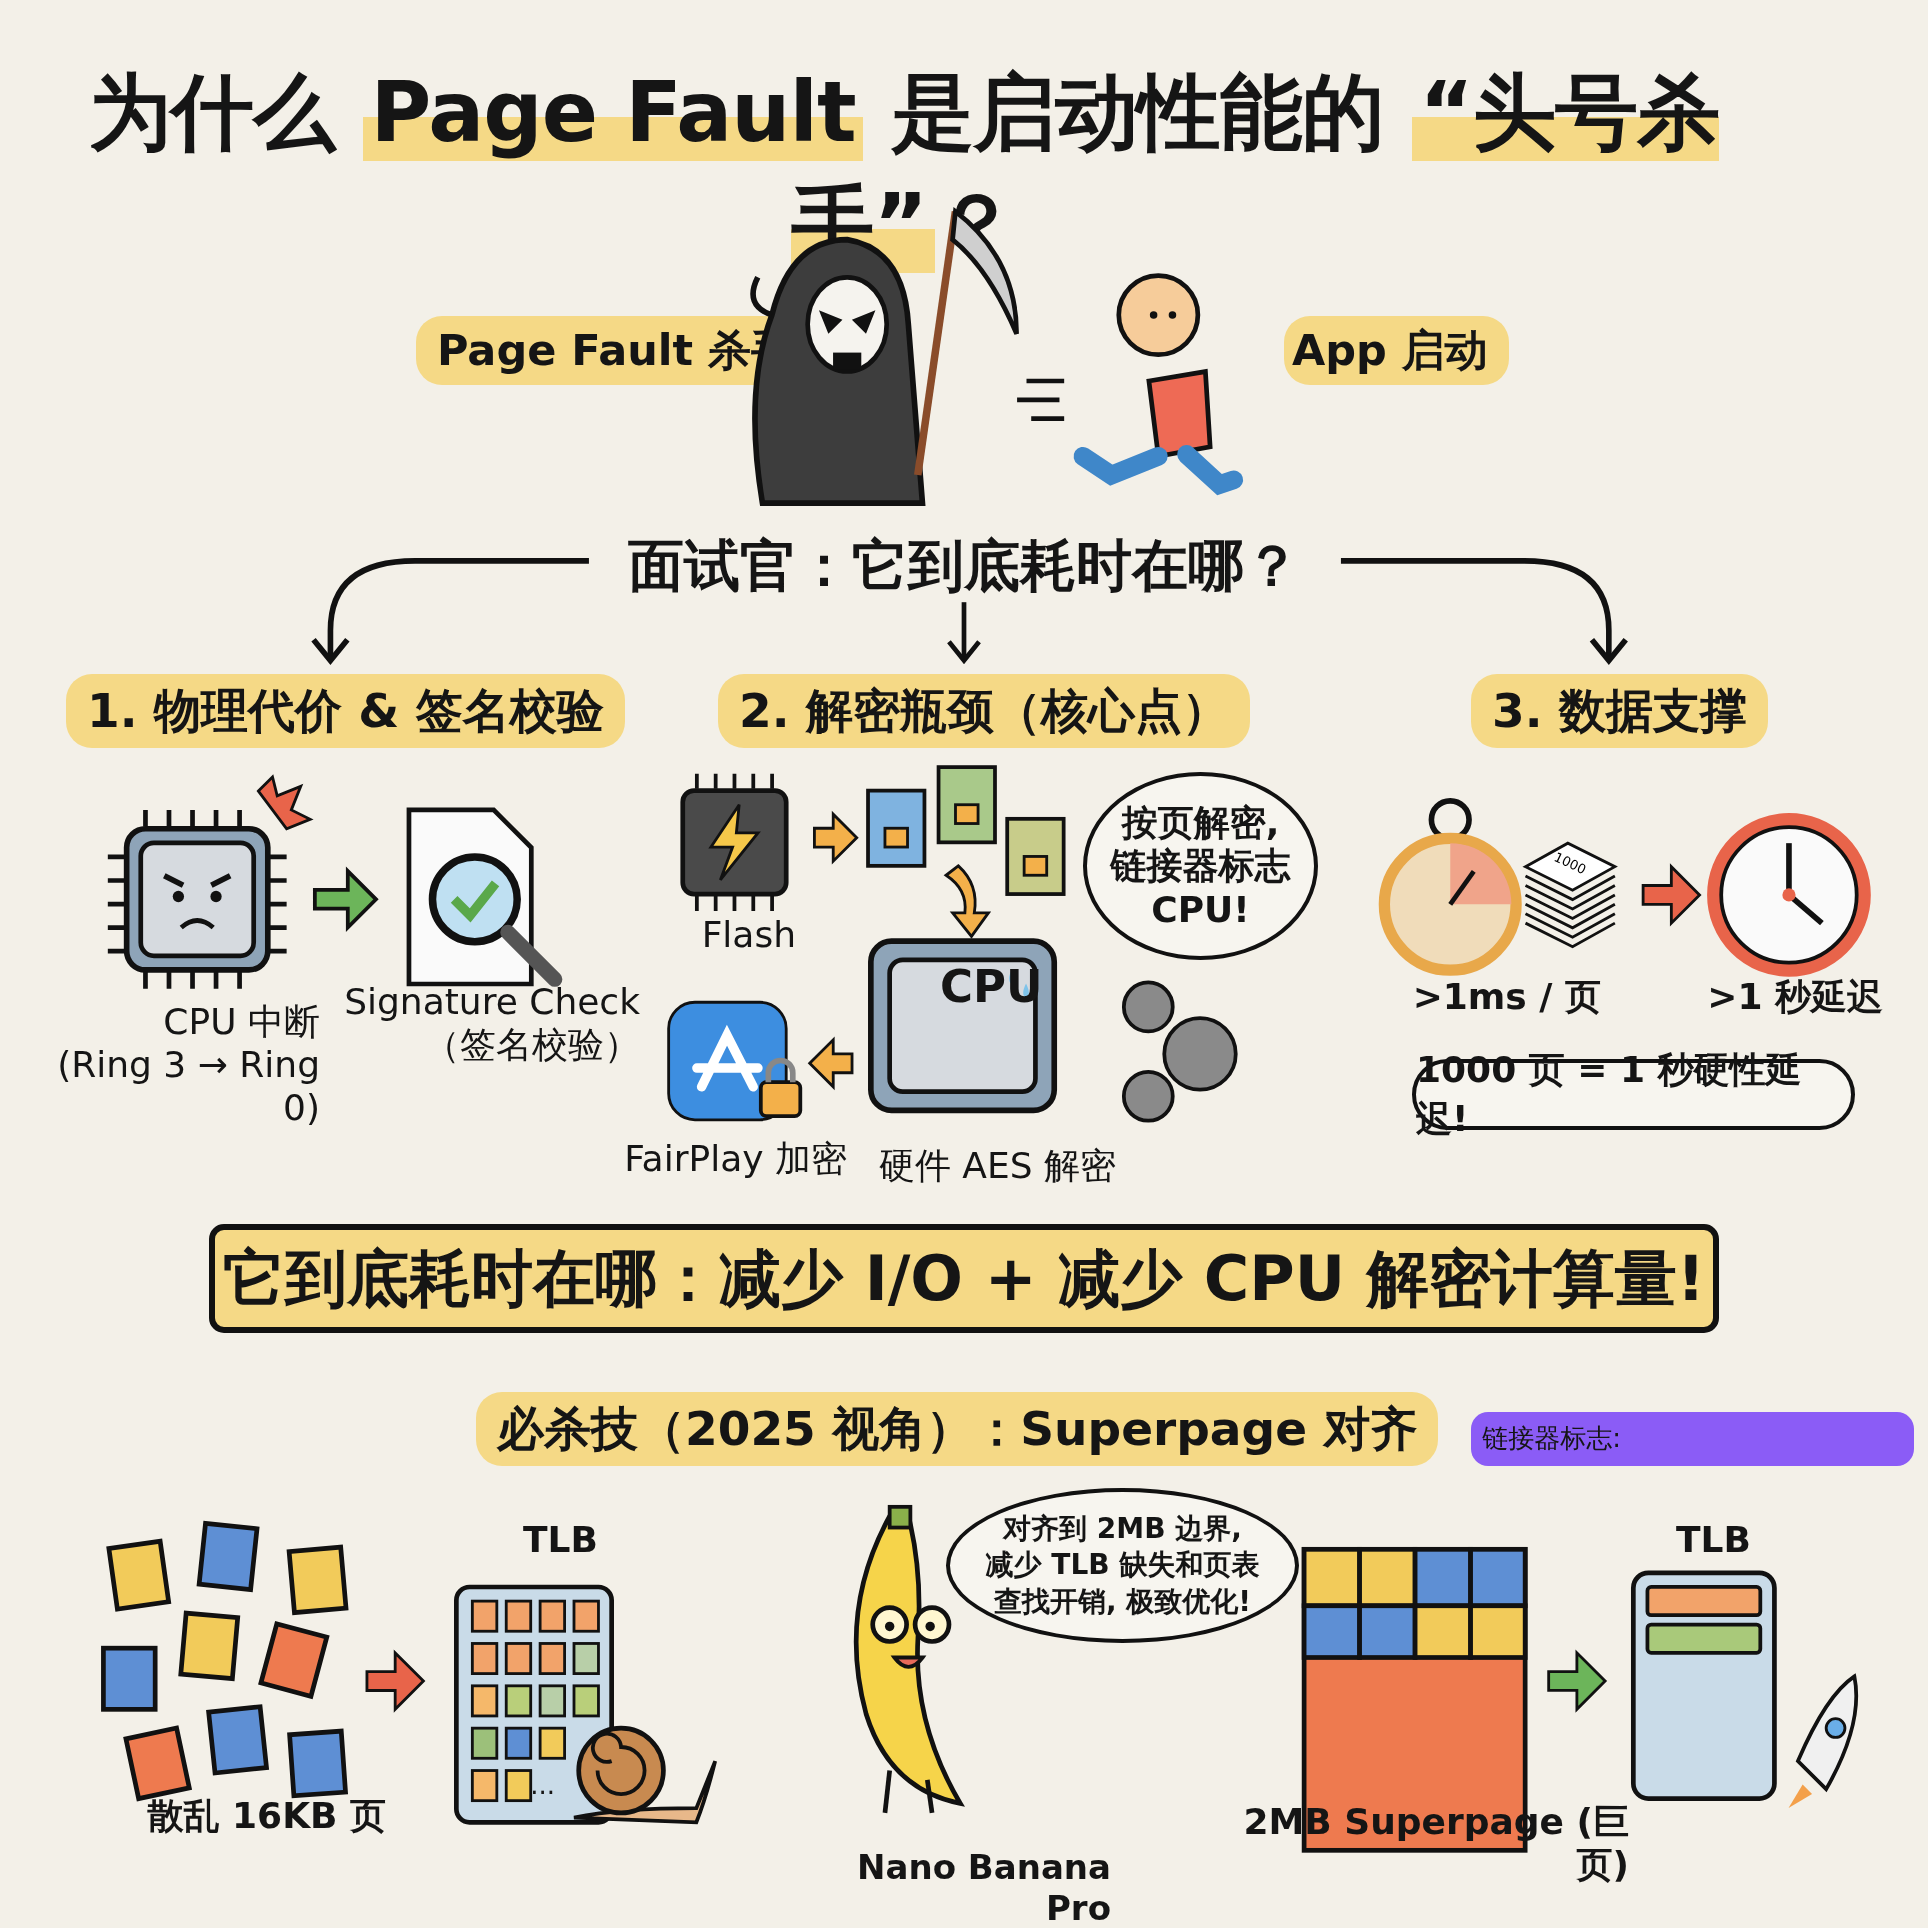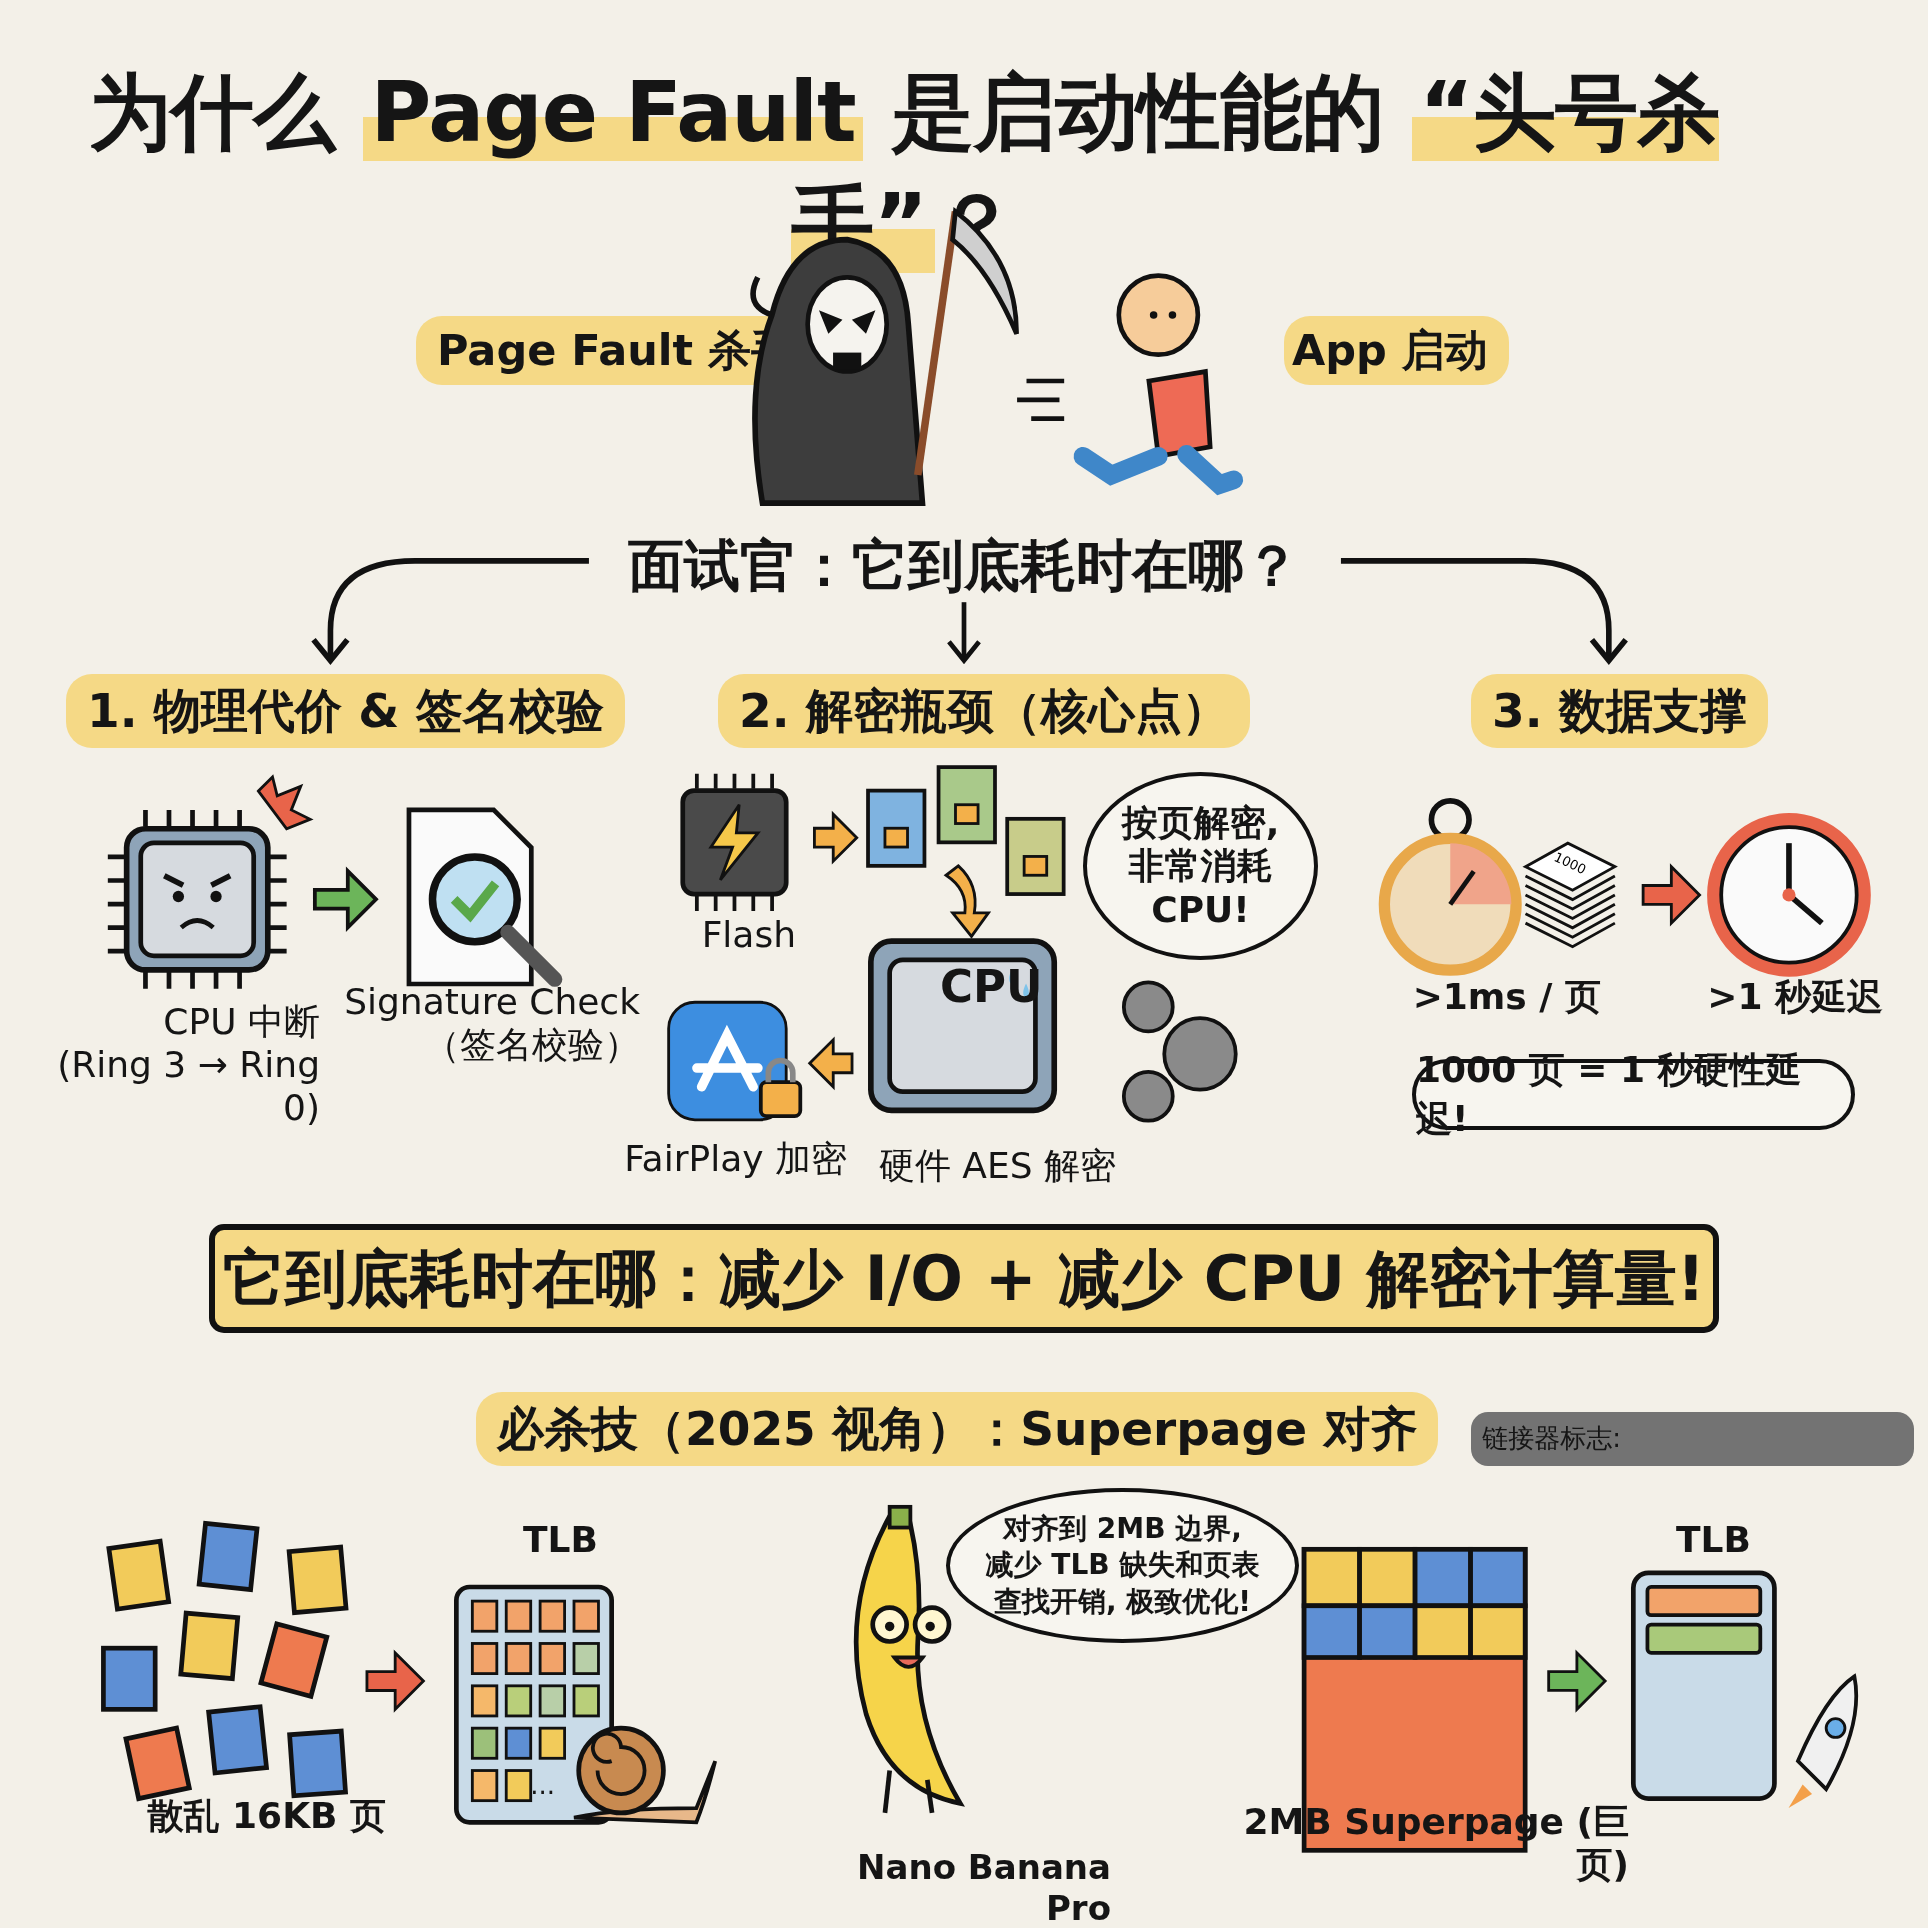--- a/index.html
+++ b/index.html
@@ -34,21 +34,21 @@
     font-weight: bold;
   }
   .banner {
     left: 209px; top: 1224px; width: 1510px; height: 109px;
     background: #f5d986; border: 6.6px solid #111; border-radius: 15px;
     display:flex; align-items:center; justify-content:center;
     font-size: 62px; font-weight: bold;
   }
   .note {
     left: 1471px; top: 1412px; width: 443px; padding: 9.4px 11.3px;
-    background: #737373; border-radius: 17px; font-size: 26px; line-height: 1.35;
+    background: #8b5cf6; border-radius: 17px; font-size: 26px; line-height: 1.35;
   }
   .note .code { font-family: "DejaVu Sans Mono", "Liberation Mono", monospace; font-size: 22.6px; }
   svg { overflow: visible; }
 </style>
 </head>
 <body>
 
 <div class="abs title">
   <span>为什么 </span><span class="mark">Page Fault</span><span> 是启动性能的 </span><span class="mark">“头号杀手”</span><span>？</span>
 </div>
@@ -158,21 +158,21 @@
     <rect x="108" y="350" width="42" height="36" rx="6" fill="#f3b04a" stroke="#111" stroke-width="4"></rect>
     <path d="M116 350 V340 a13 13 0 0 1 26 0 V350" fill="none" stroke="#888" stroke-width="6"></path>
   </g>
   <path d="M205 320 H185 V305 L160 330 L185 355 V340 H205 Z" fill="#f3b04a" stroke="#111" stroke-width="3"></path>
 </svg>
 <div class="abs" style="left:940px;top:960px;font-size:45px;font-weight:bold;">CPU</div>
 <div class="abs caption" style="left:683px;top:913px;width:113px;">Flash</div>
 <div class="abs bubble" style="left:1083px;top:772px;width:235px;height:188px;font-size:36px;line-height:1.2;">
   <div>
     <div>按页解密,</div>
-    <div>非常消耗</div>
+    <div>链接器标志</div>
     <div>CPU!</div>
   </div>
 </div>
 <div class="abs caption" style="left:621px;top:1137px;width:226px;">FairPlay 加密</div>
 <div class="abs caption" style="left:852px;top:1144px;width:264px;">硬件 AES 解密</div>
 
 <svg class="abs" style="left:1384px;top:782px;" width="490" height="207" viewBox="0 0 520 220">
   <g>
     <circle cx="70" cy="40" r="20" fill="none" stroke="#111" stroke-width="6"></circle>
     <circle cx="70" cy="130" r="70" fill="#f0dcba" stroke="#e8a84a" stroke-width="12"></circle>

